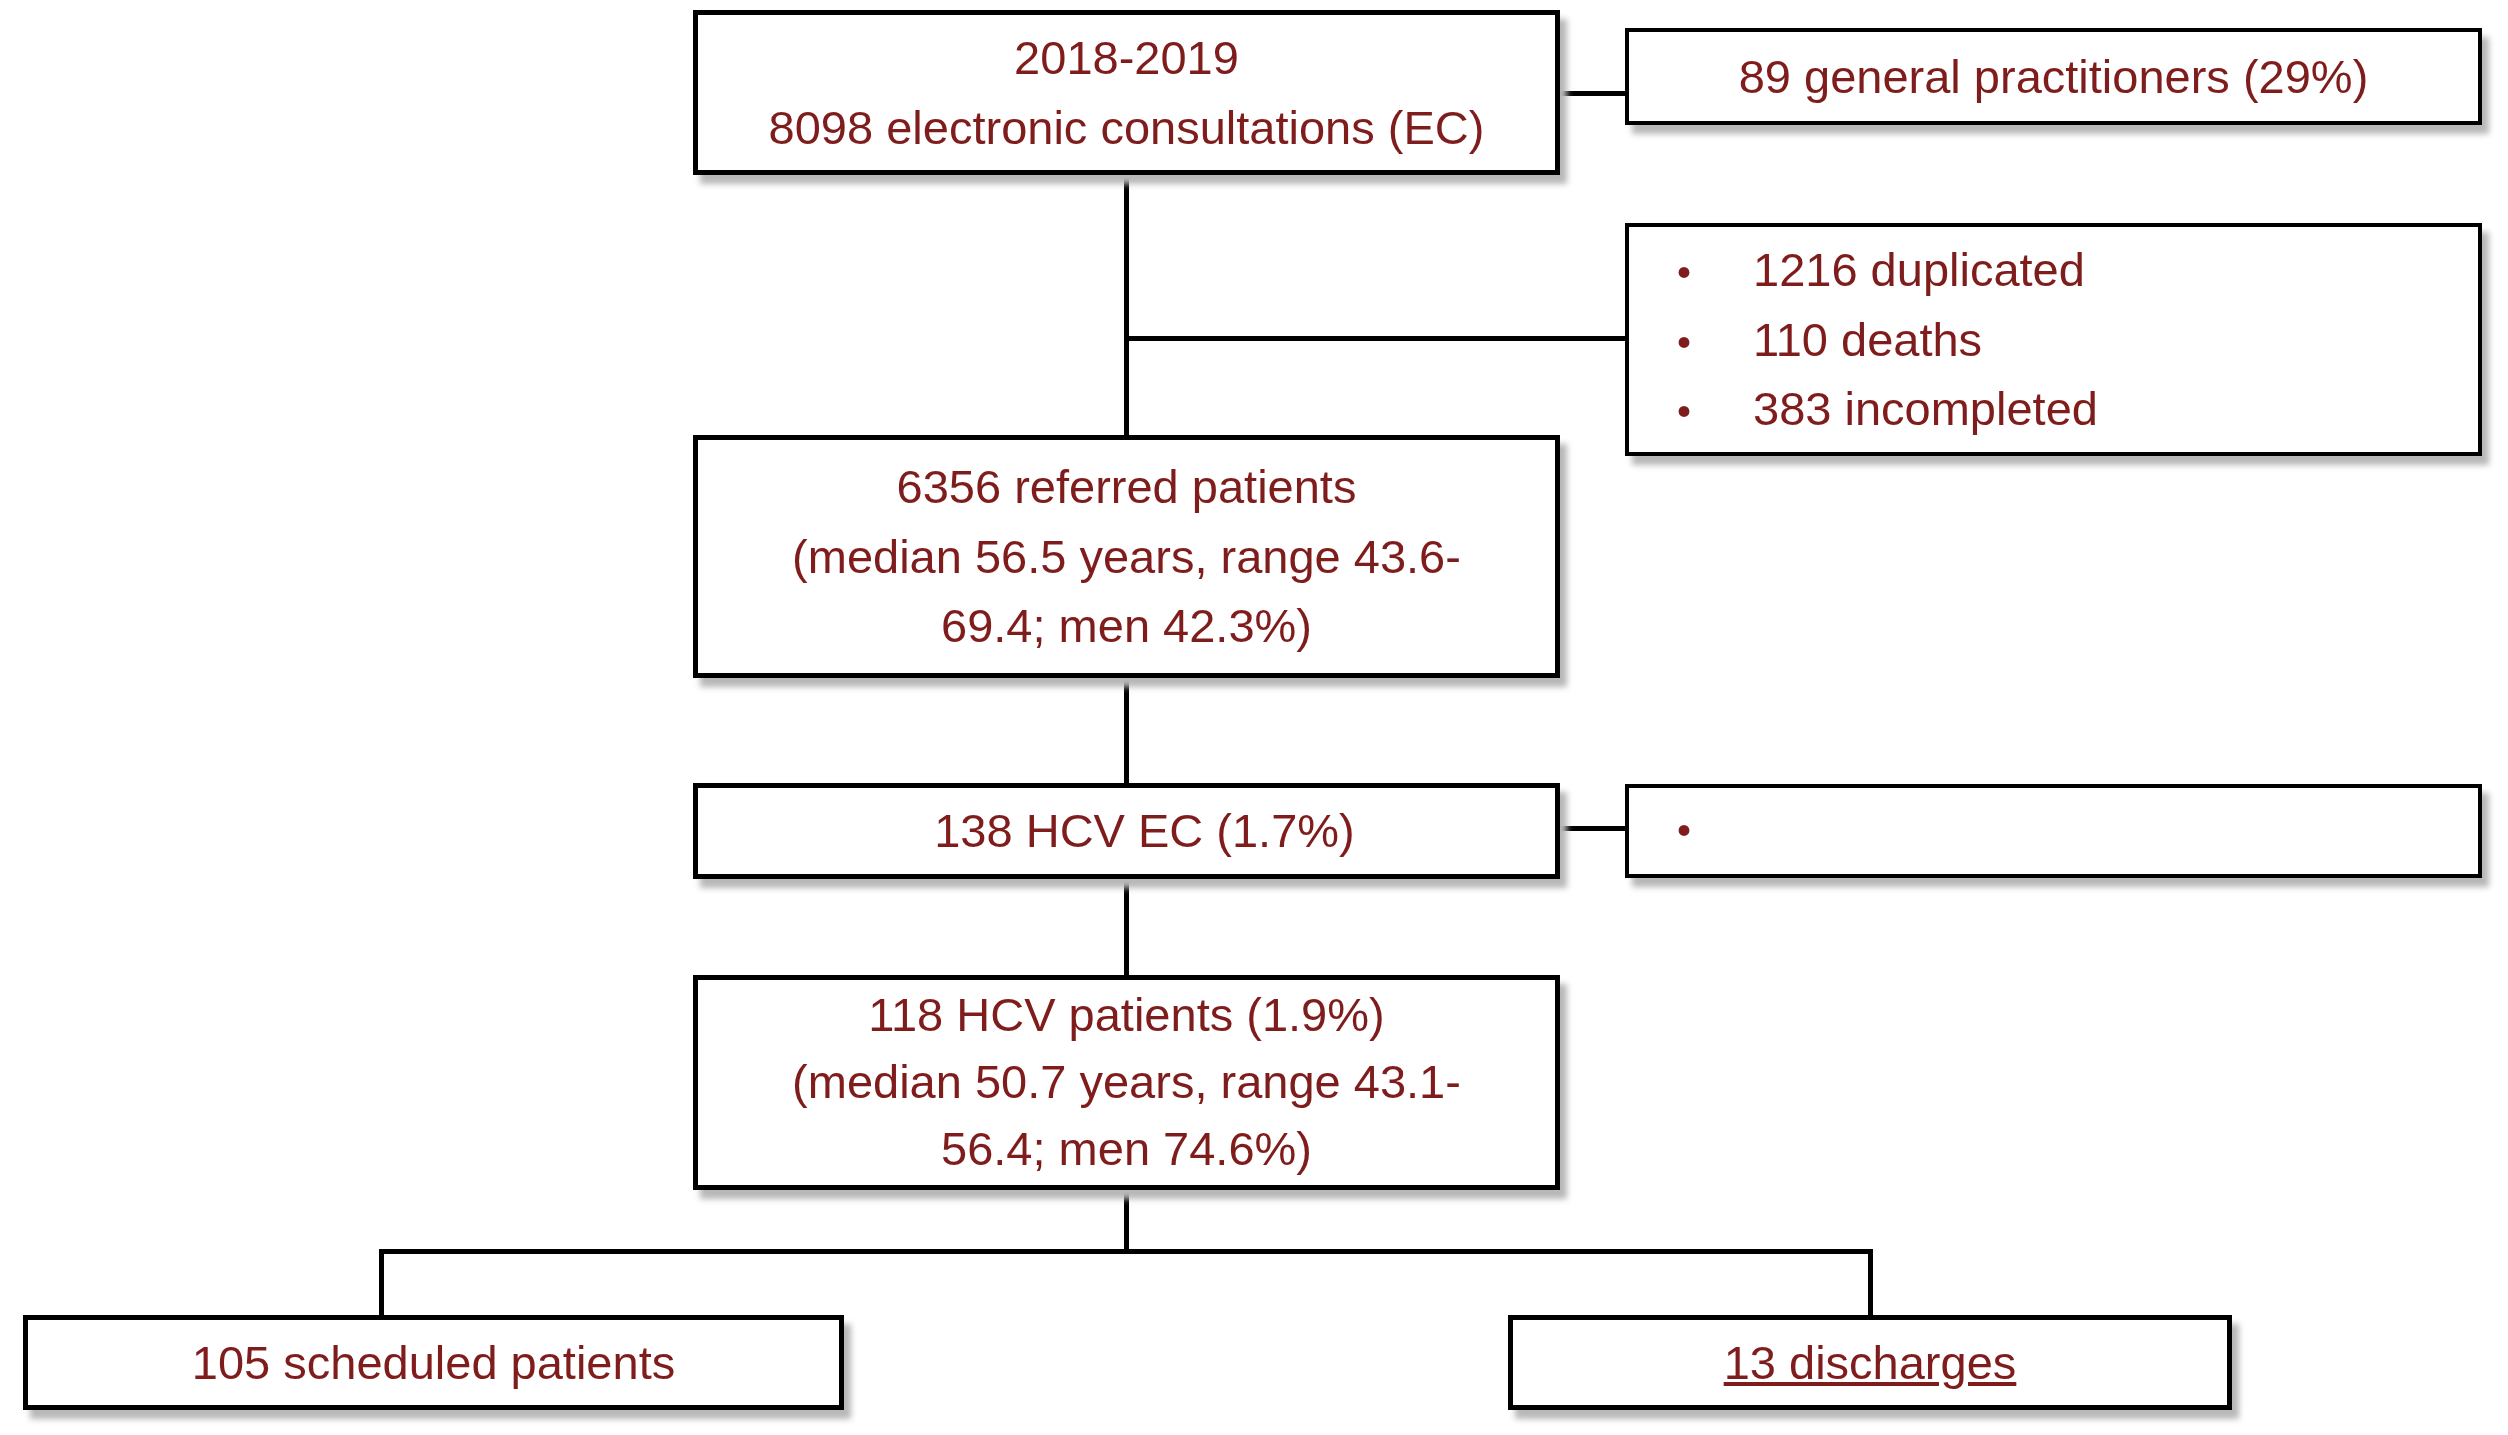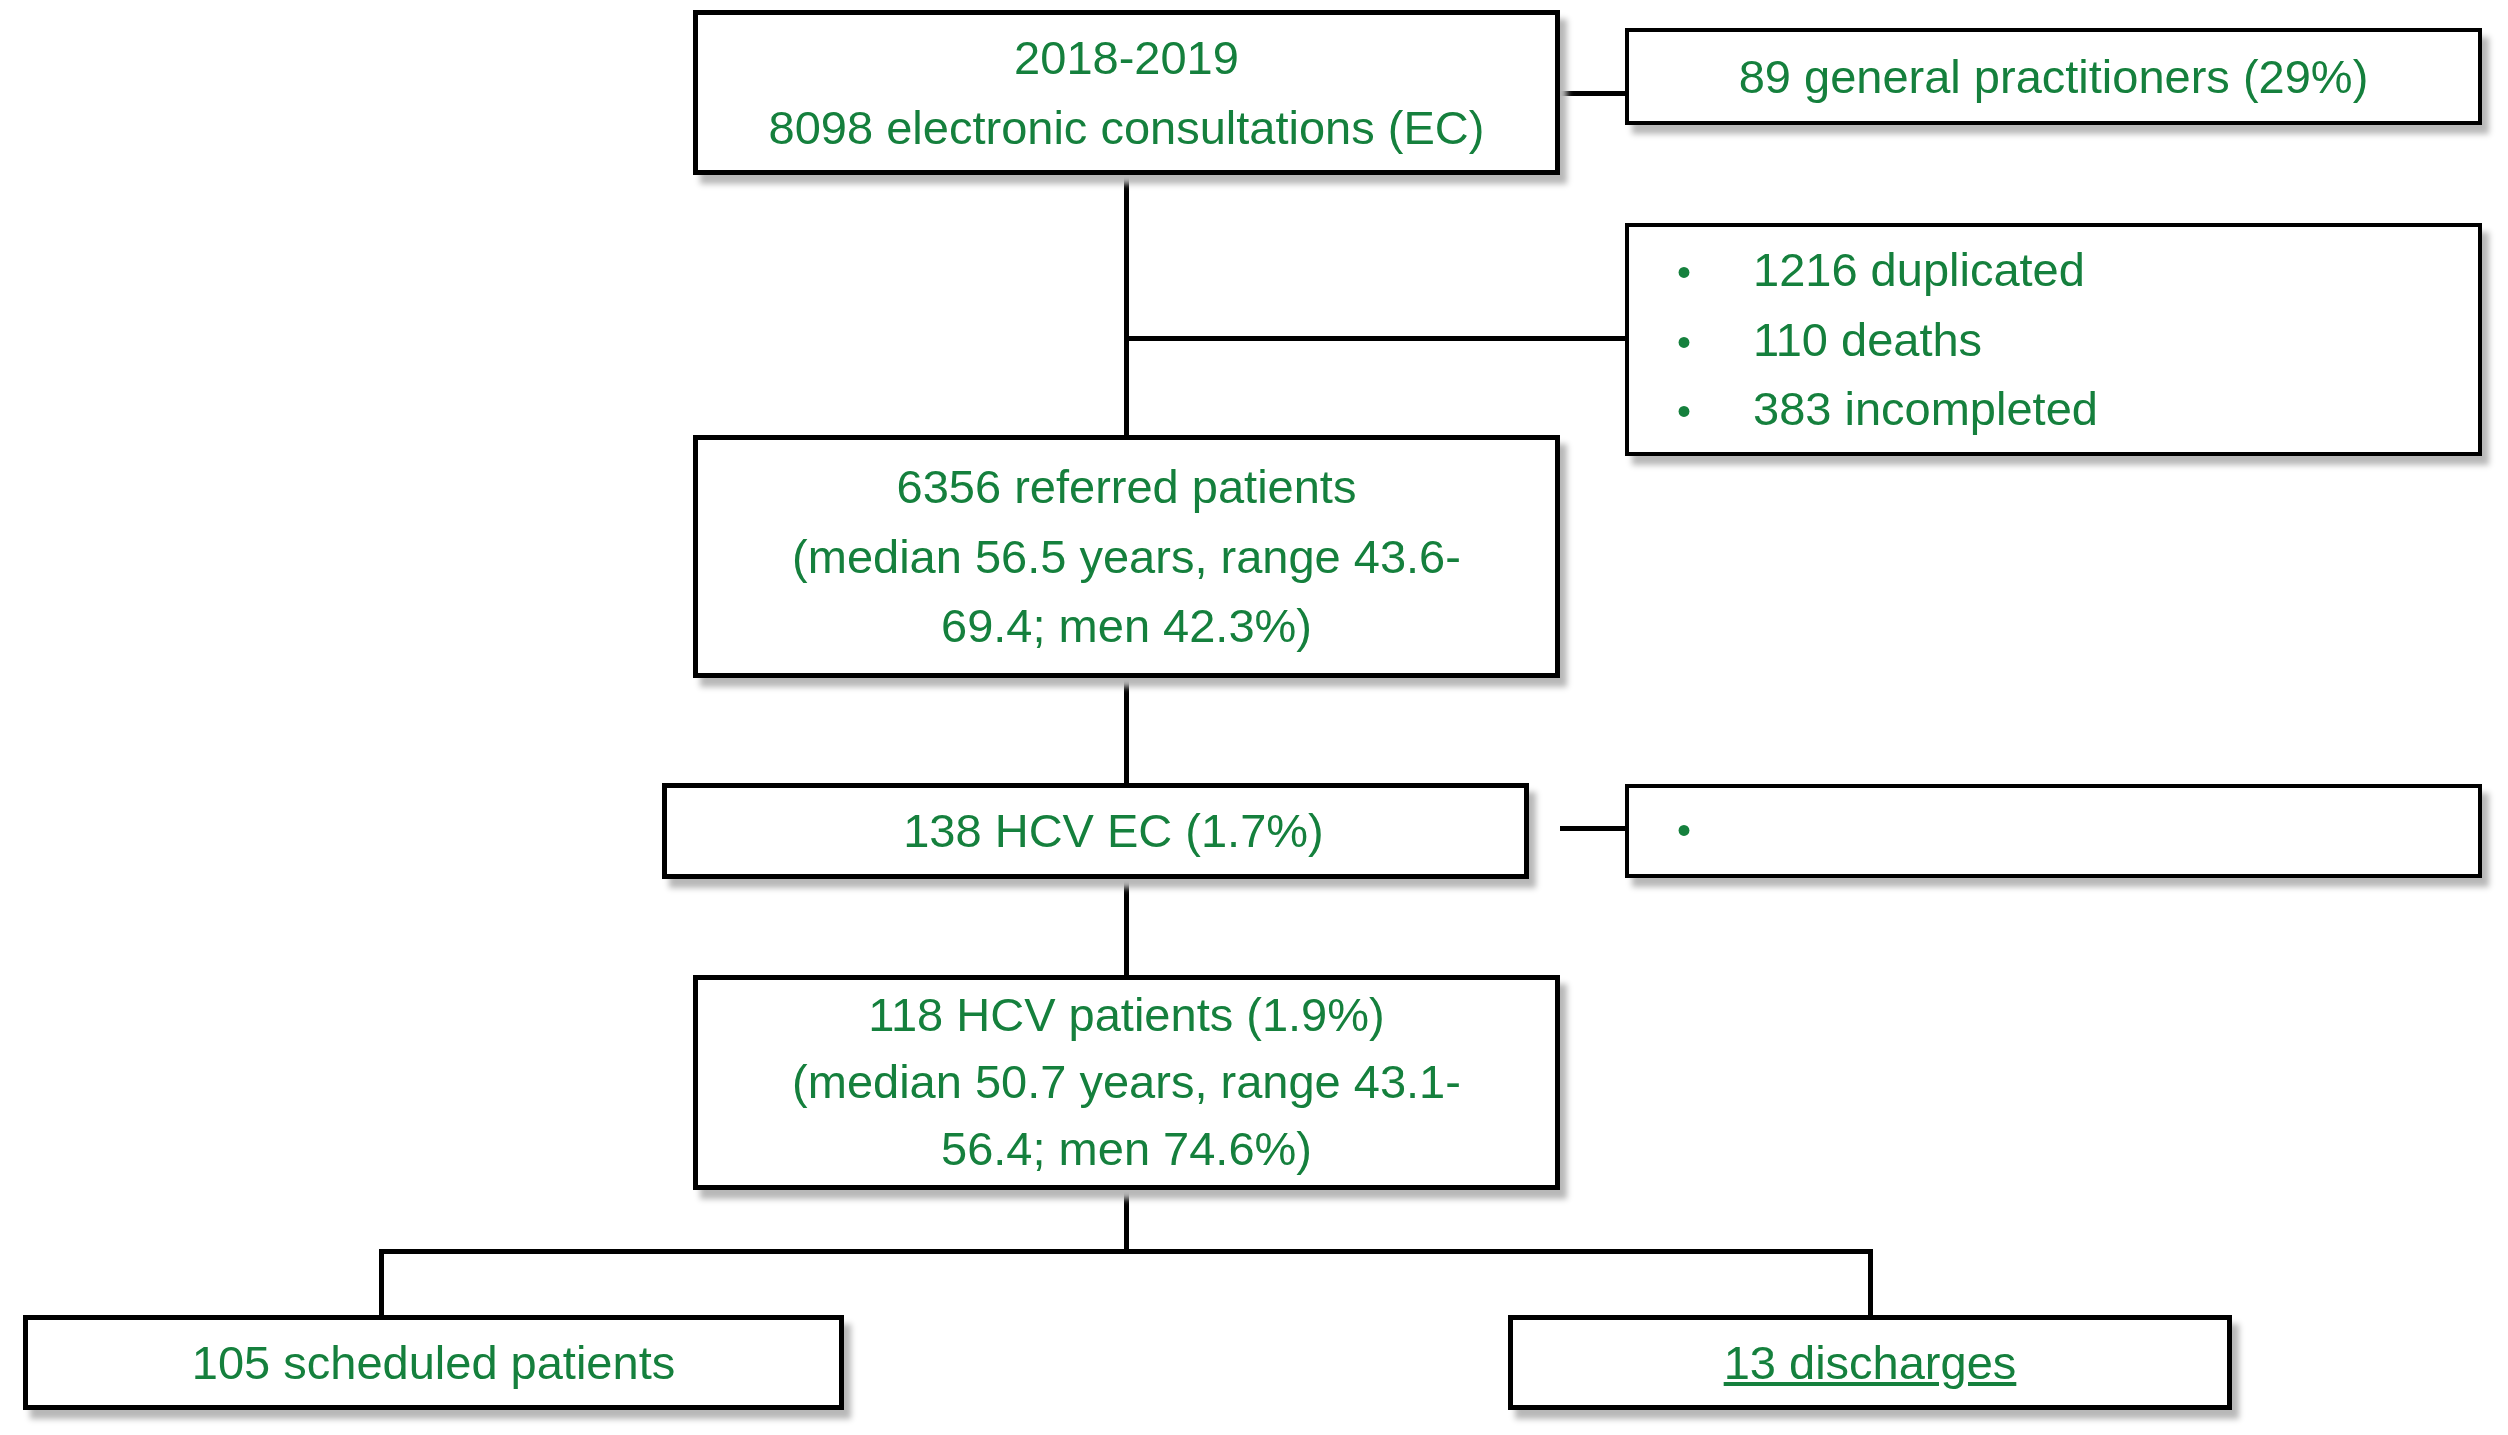--- a/index.html
+++ b/index.html
@@ -6,21 +6,21 @@
     margin: 0;
     padding: 0;
     background: #ffffff;
   }
   .canvas {
     position: relative;
     width: 2508px;
     height: 1435px;
     background: #ffffff;
     font-family: "Liberation Sans", "DejaVu Sans", sans-serif;
-    color: #15803d;
+    color: #7f1d1d;
     overflow: hidden;
   }
   .box {
     position: absolute;
     box-sizing: border-box;
     background: #ffffff;
     border: 5px solid #000000;
     box-shadow: 7px 9px 6px #b8b8b8;
     display: flex;
     flex-direction: column;
@@ -92,21 +92,21 @@
       <span class="bullet-text">383 incompleted</span>
     </div>
   </div>
 
   <div class="box" style="left:693px; top:435px; width:867px; height:243px;">
     <div class="textline">6356 referred patients</div>
     <div class="textline">(median 56.5 years, range 43.6-</div>
     <div class="textline">69.4; men 42.3%)</div>
   </div>
 
-  <div class="box" style="left:662px; top:783px; width:867px; height:96px;padding-left:36px;">
+  <div class="box" style="left:693px; top:783px; width:867px; height:96px;padding-left:36px;">
     <div class="textline">138 HCV EC (1.7%)</div>
   </div>
 
   <div class="box box--thin box--bullets" style="left:1625px; top:784px; width:857px; height:94px;">
     <div class="bullet-row">
       <span class="bullet-glyph">•</span>
     </div>
   </div>
 
   <div class="box" style="left:693px; top:975px; width:867px; height:215px; line-height:1.42;">

